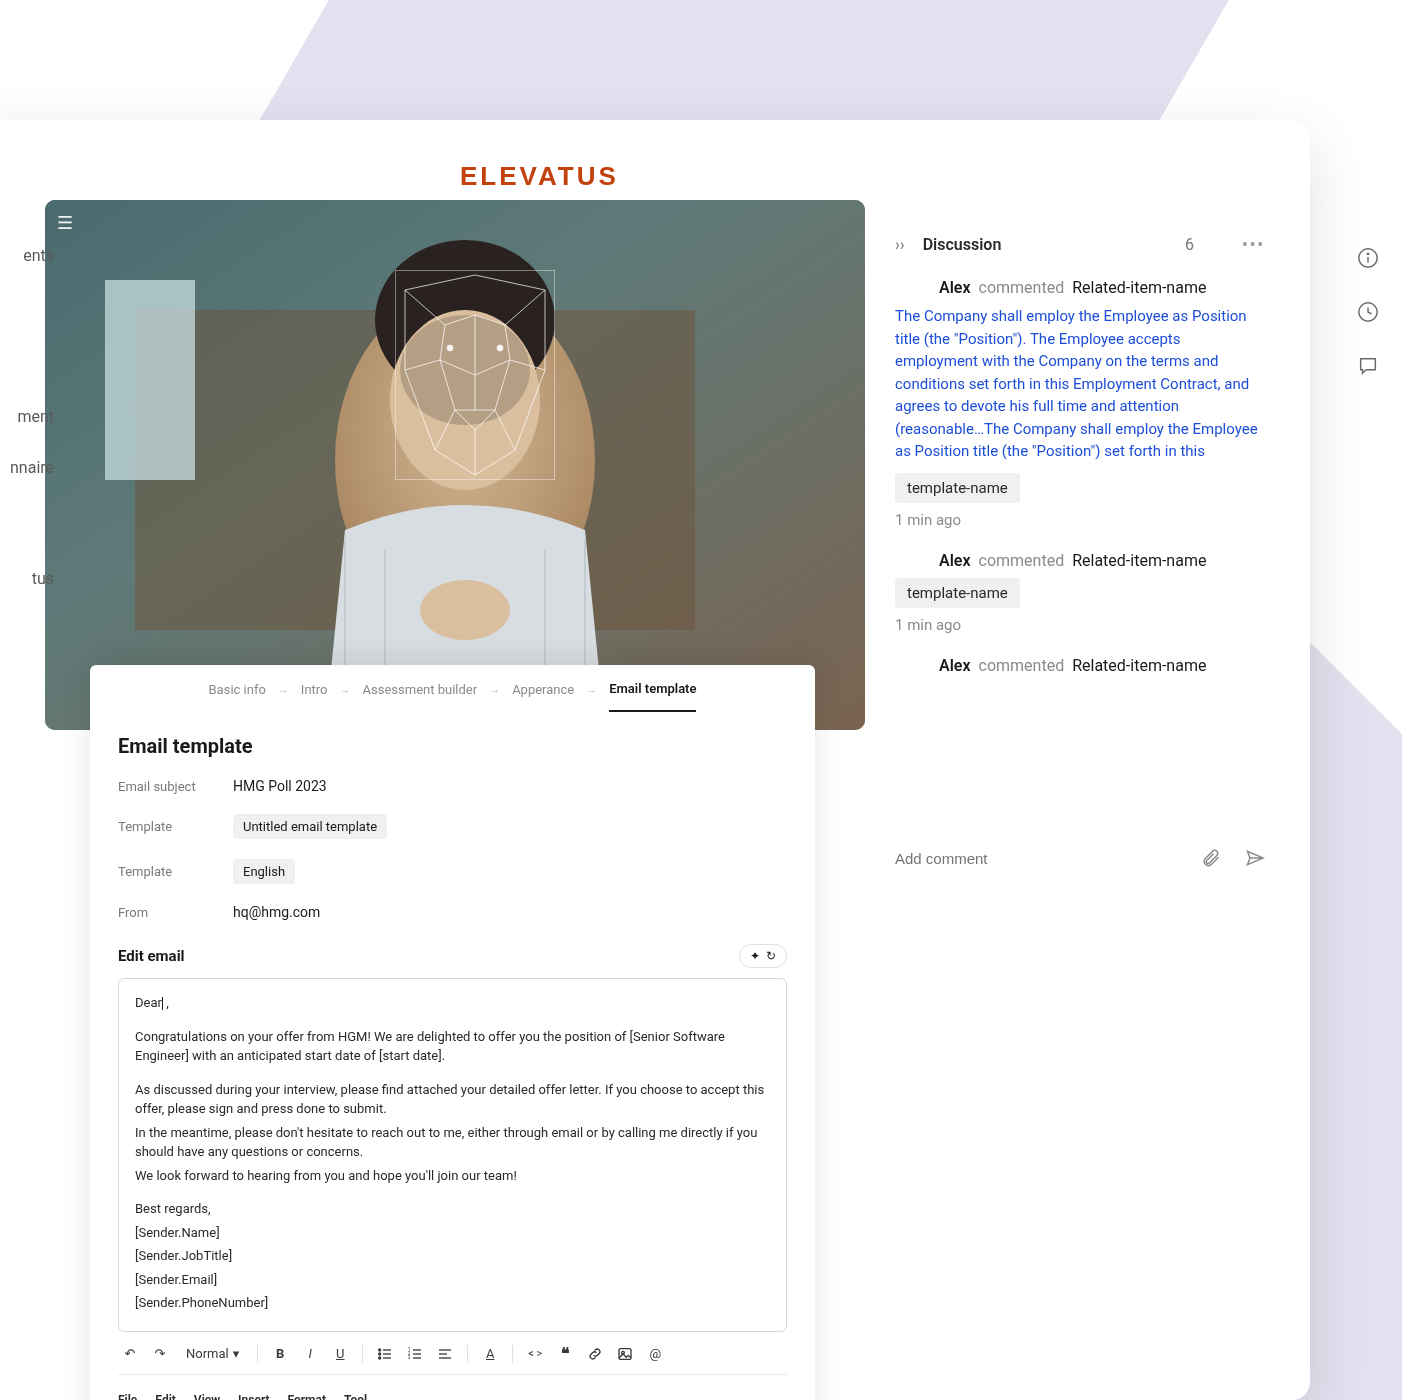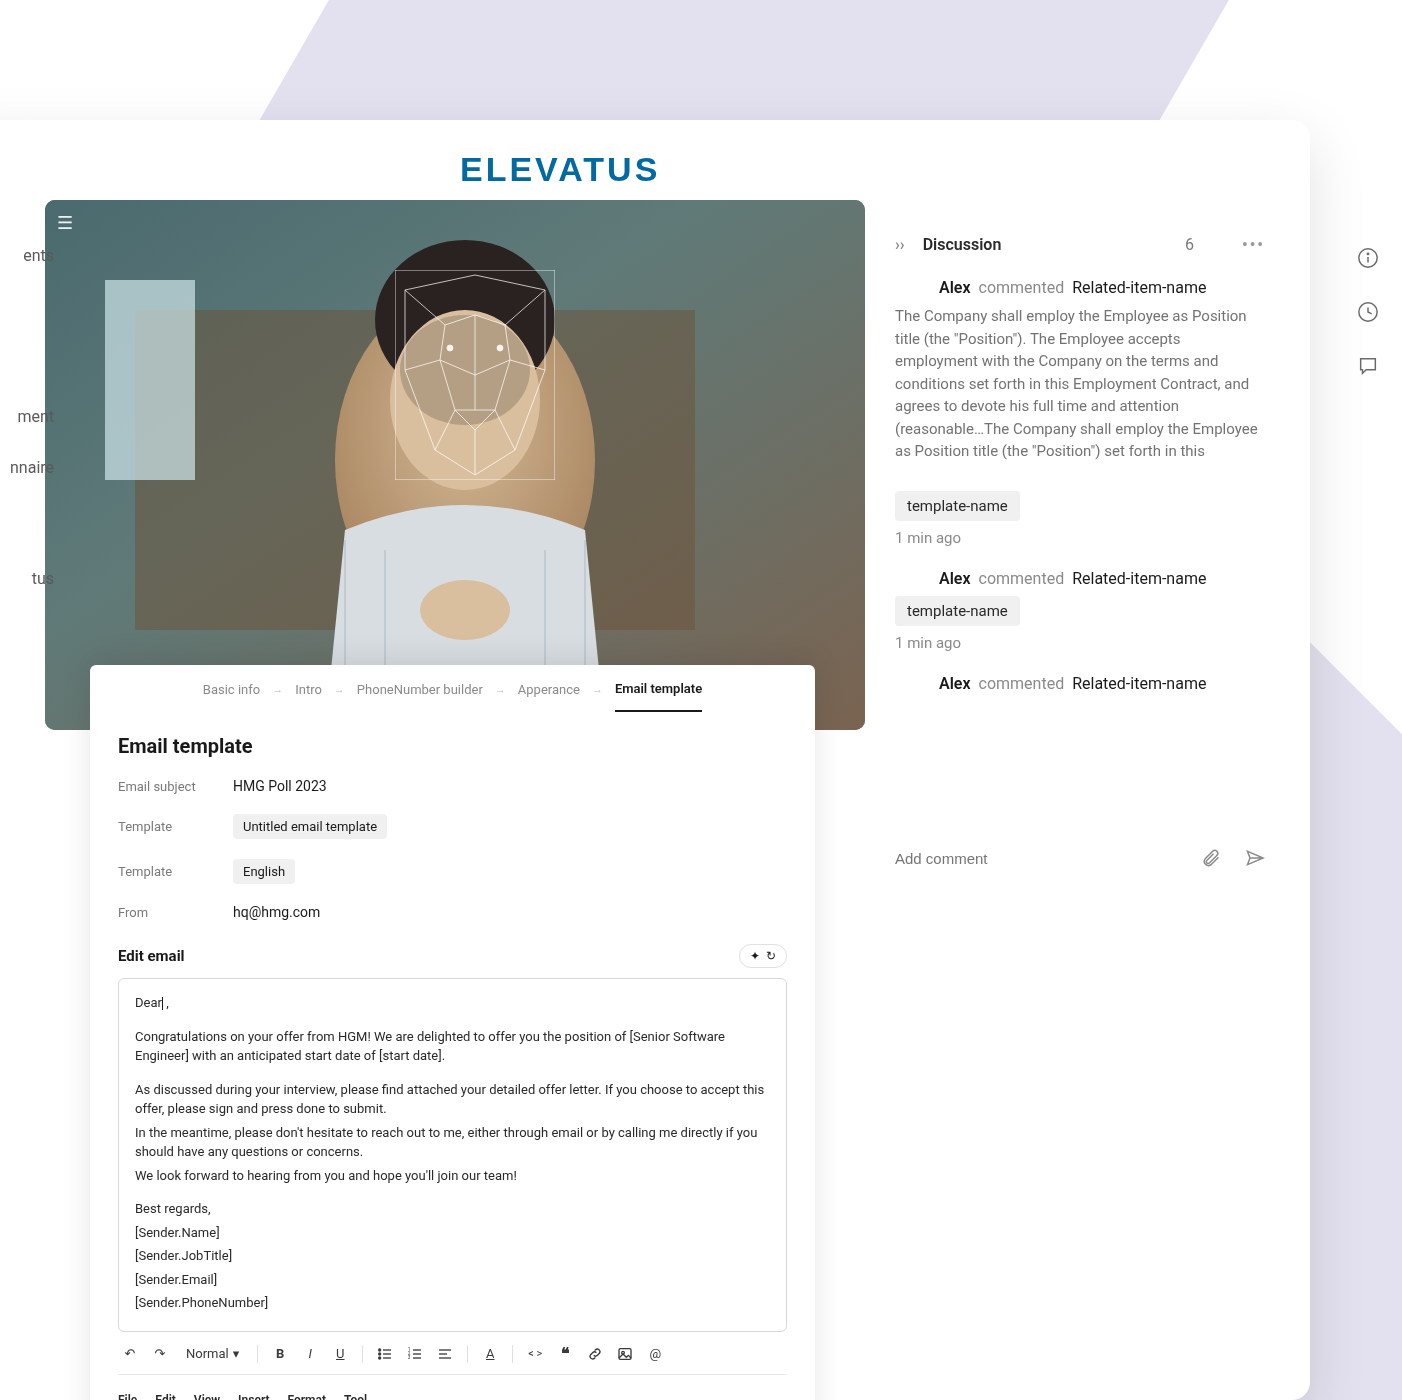--- a/index.html
+++ b/index.html
@@ -38,26 +38,26 @@
   left: -50px;
   width: 1360px;
   height: 1280px;
   background: #fff;
   border-radius: 18px;
   box-shadow: 0 20px 60px rgba(0,0,0,0.12);
   z-index: 2;
 }
 .logo {
   position: absolute;
-  top: 150px;
+  top: 161px;
   left: 460px;
-  font-size: 34px;
+  font-size: 26px;
   font-weight: 800;
   letter-spacing: 3px;
-  color: #0369a1;
+  color: #c2410c;
   z-index: 3;
   font-family: Arial, sans-serif;
 }
 .photo-card {
   position: absolute;
   top: 200px;
   left: 45px;
   width: 820px;
   height: 530px;
   border-radius: 10px;
@@ -141,22 +141,22 @@
   align-items: baseline;
   flex-wrap: wrap;
   margin-bottom: 8px;
 }
 .comment-head .author { font-weight: 600; color: #1a1a1a; margin-left: 44px; }
 .comment-head .action { color: #8a8a8a; }
 .comment-head .related { color: #1a1a1a; }
 .comment-body {
   font-size: 15px;
   line-height: 1.5;
-  color: #737373;
-  margin-bottom: 28px;
+  color: #1d4ed8;
+  margin-bottom: 10px;
 }
 .tag {
   display: inline-block;
   background: #f0f0f0;
   padding: 6px 12px;
   border-radius: 4px;
   font-size: 15px;
   color: #2a2a2a;
 }
 .ago {
@@ -449,21 +449,21 @@
       </svg>
   </span>
 </div>
 
 <div class="form-card">
   <div class="breadcrumb">
     <span class="step">Basic info</span>
     <span class="arrow">→</span>
     <span class="step">Intro</span>
     <span class="arrow">→</span>
-    <span class="step">PhoneNumber builder</span>
+    <span class="step">Assessment builder</span>
     <span class="arrow">→</span>
     <span class="step">Apperance</span>
     <span class="arrow">→</span>
     <span class="step active">Email template</span>
   </div>
 
   <h2 class="section-title">Email template</h2>
 
   <div class="field-row">
     <div class="field-label">Email subject</div>

